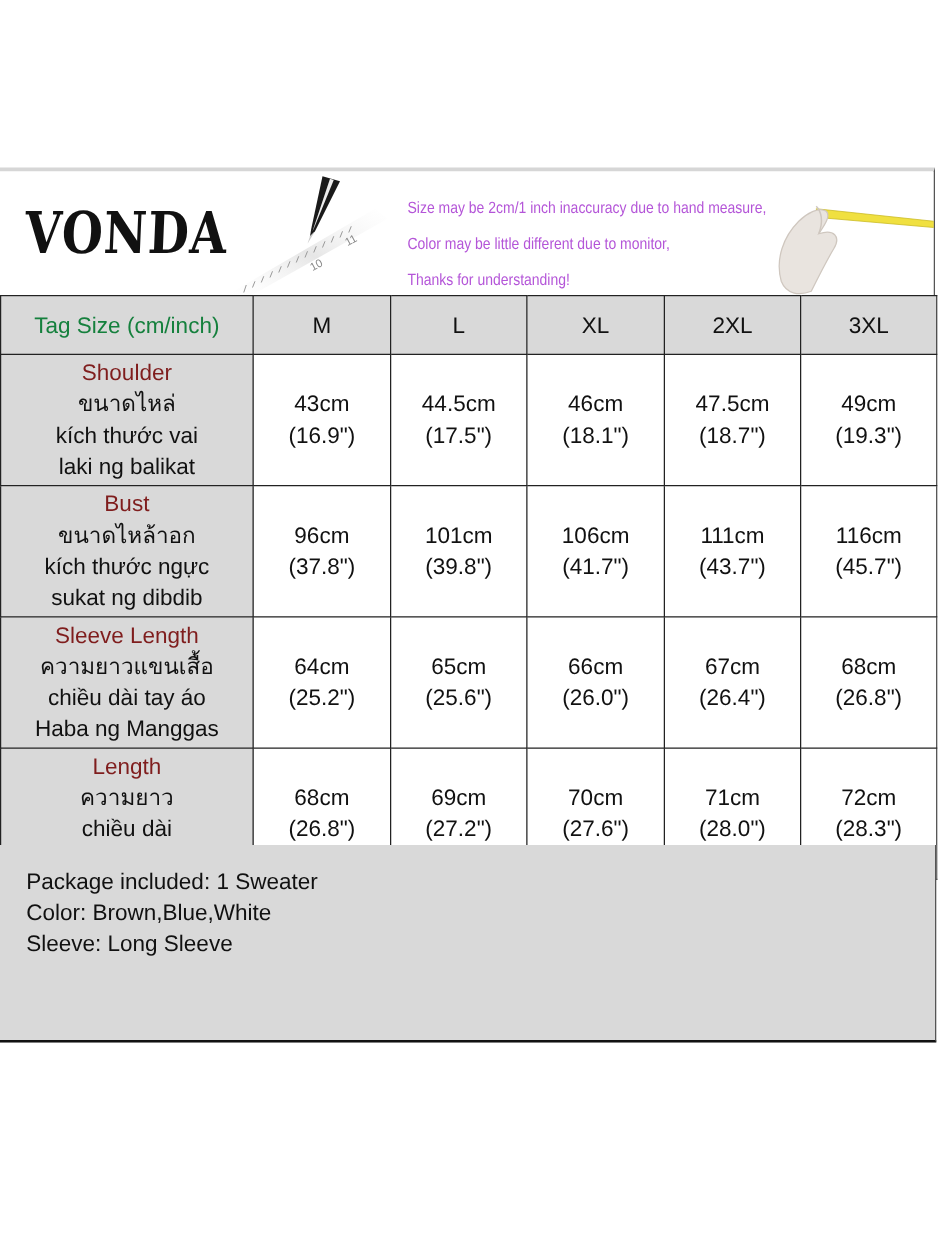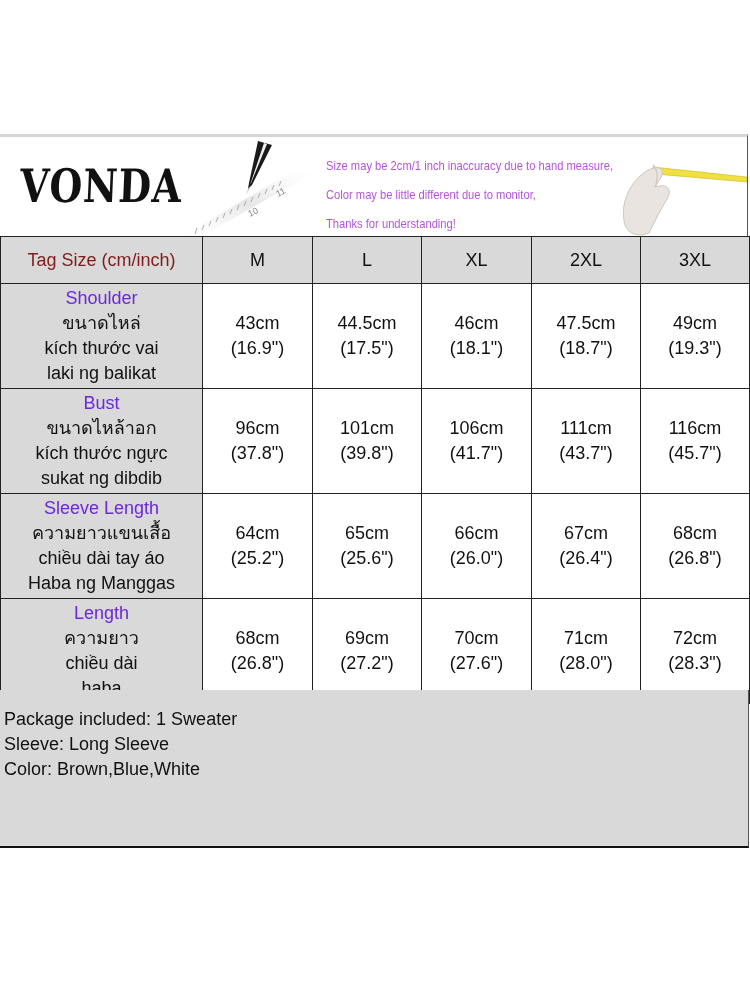--- a/index.html
+++ b/index.html
@@ -28,31 +28,31 @@
 
   .size-table {
     position: absolute; left: 0; top: 236px; width: 749px;
     border-collapse: collapse; table-layout: fixed;
   }
   .size-table td, .size-table th {
     border: 1px solid #222; text-align: center; padding: 0;
     font-weight: normal; font-size: 18px; line-height: 25px;
   }
   .size-table tr.head th { height: 46px; background: #d9d9d9; color: #111; }
-  .size-table tr.head th.tag { color: #7f1d1d; }
+  .size-table tr.head th.tag { color: #15803d; }
   .size-table tr.row td { height: 104px; }
   .size-table td.label { background: #d9d9d9; }
-  .label .en { color: #6d28d9; display: block; }
+  .label .en { color: #7f1d1d; display: block; }
   .label .l { display: block; }
   .val .cm, .val .in { display: block; }
 
   .info {
-    position: absolute; left: 0; top: 690px; width: 749px; height: 158px;
+    position: absolute; left: 0; top: 676px; width: 749px; height: 158px;
     background: #d9d9d9; border-right: 1px solid #555; border-bottom: 2px solid #111;
-    box-sizing: border-box; padding-top: 17px; padding-left: 4px;
+    box-sizing: border-box; padding-top: 17px; padding-left: 21px;
     font-size: 18px; line-height: 25px; color: #111;
   }
   .info div { white-space: nowrap; }
 </style>
 </head>
 <body>
 
 <div class="banner">
   <div class="logo">VONDA</div>
 
@@ -232,15 +232,15 @@
     <td class="val">
           <span class="cm">72cm</span>
           <span class="in">(28.3")</span>
         </td>
   </tr>
 </tbody>
   </table>
 
 <div class="info">
   <div>Package included: 1 Sweater</div>
+  <div>Color: Brown,Blue,White</div>
   <div>Sleeve: Long Sleeve</div>
-  <div>Color: Brown,Blue,White</div>
 </div>
 
 </body></html>

